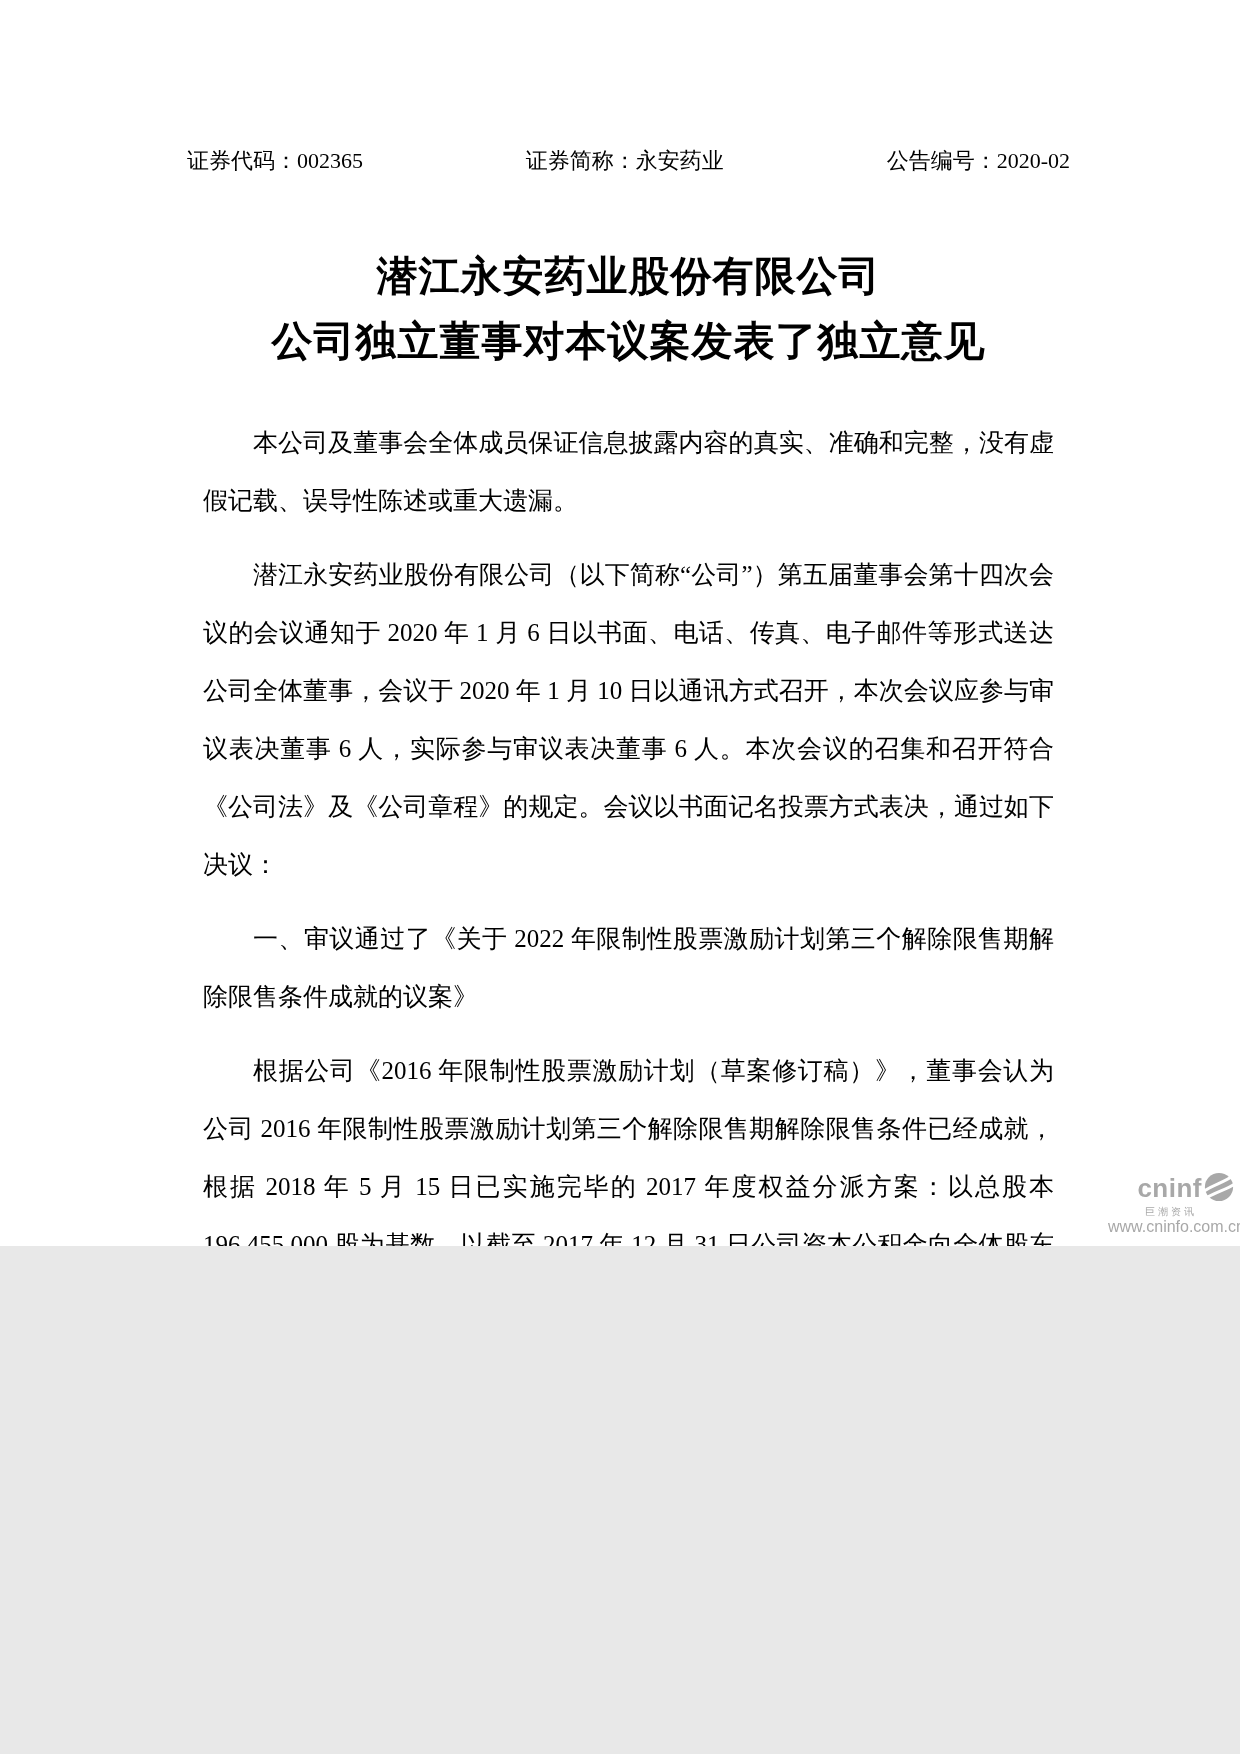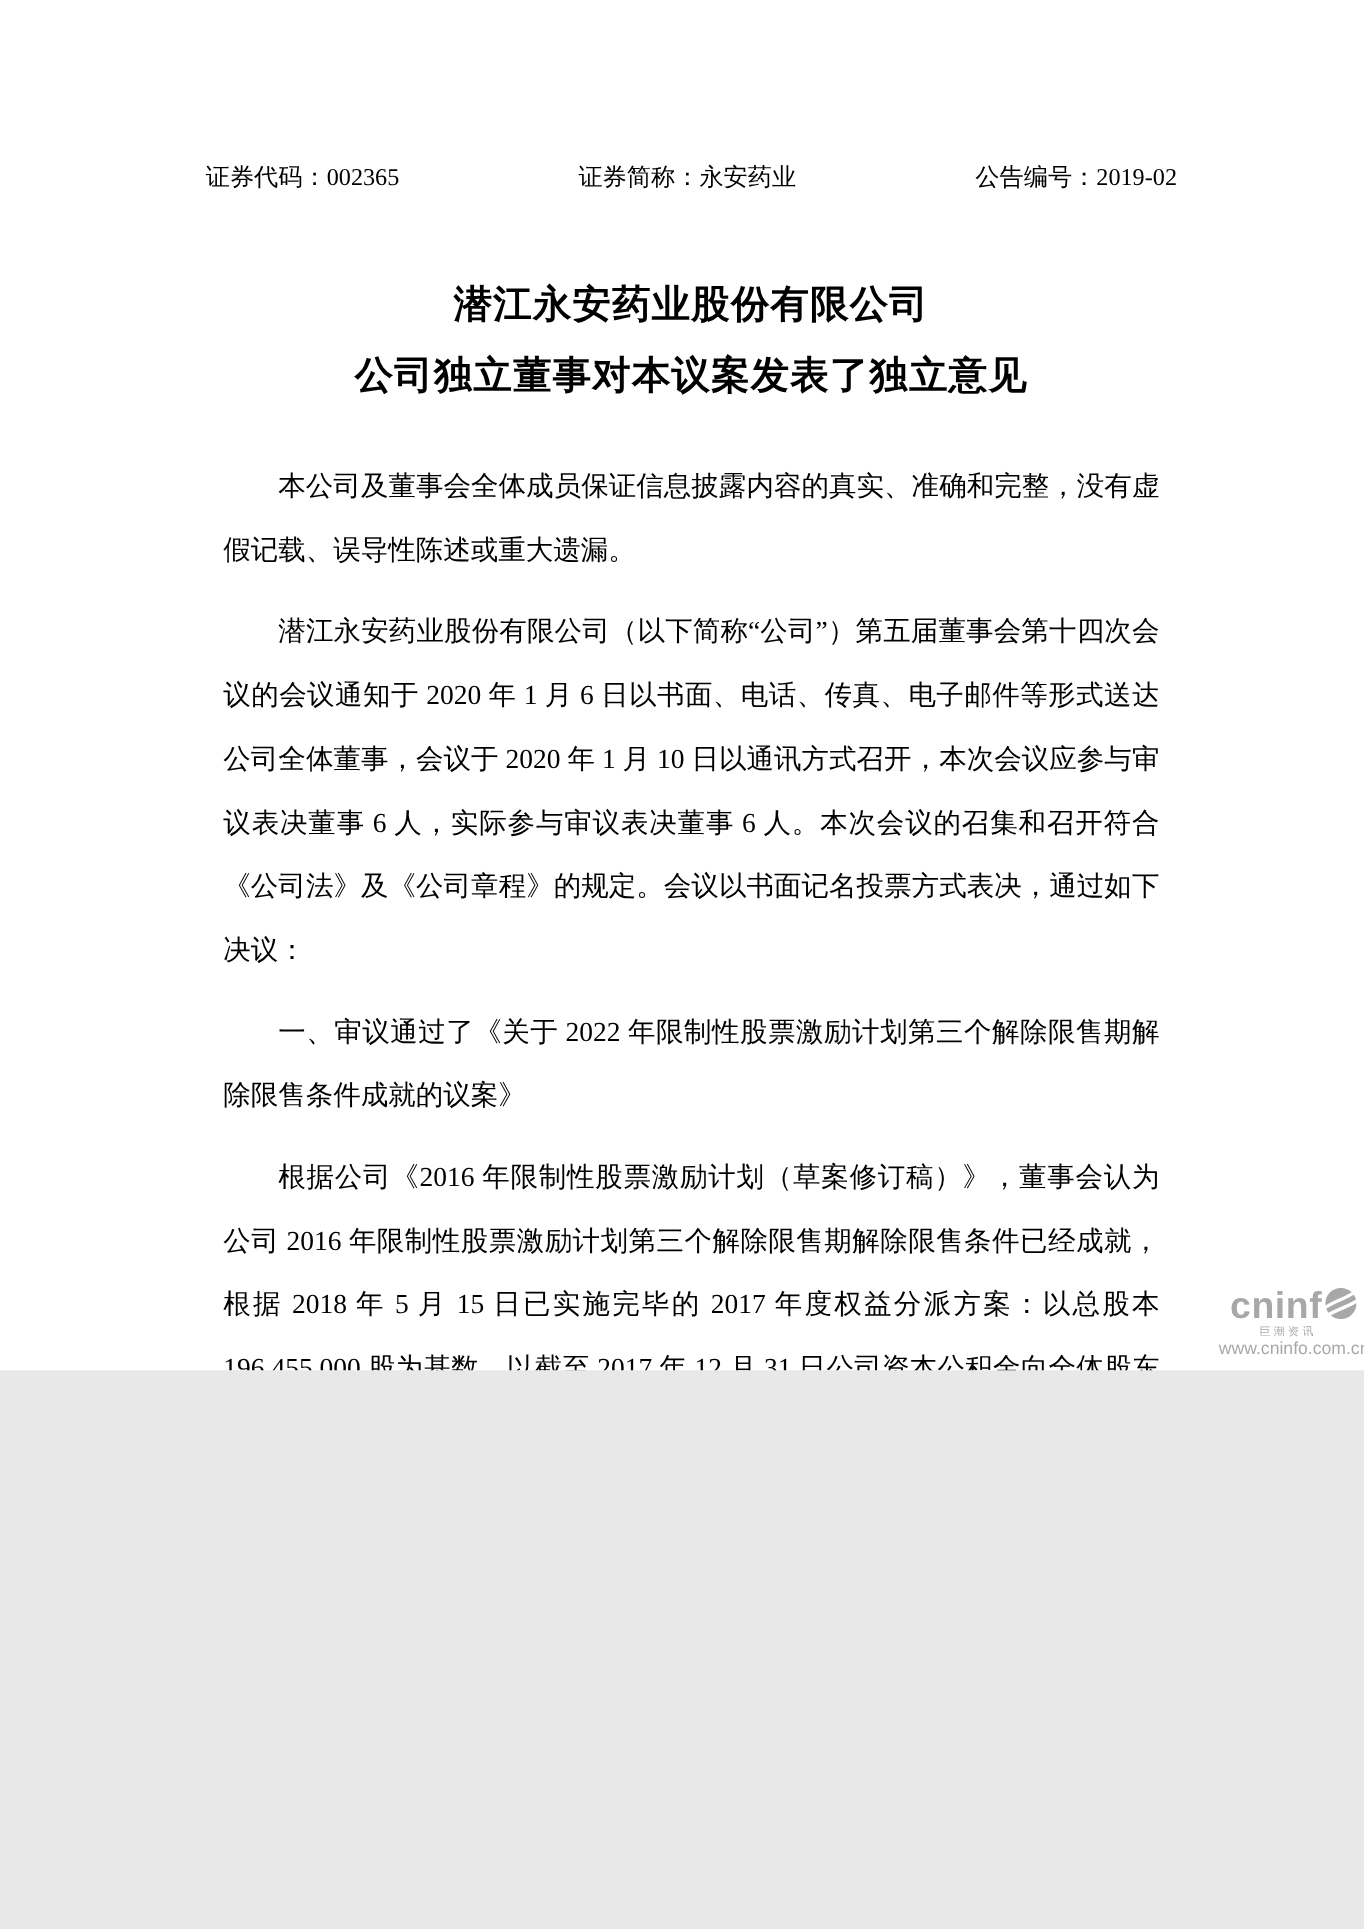--- a/index.html
+++ b/index.html
@@ -26,21 +26,21 @@
     align-items: baseline;
     font-size: 22px;
     line-height: 30px;
     white-space: nowrap;
   }
   .title-block {
     margin-top: 68px;
     text-align: center;
     font-family: "Liberation Sans", "DejaVu Sans", sans-serif;
     font-weight: 700;
-    font-size: 35px;
+    font-size: 41px;
     line-height: 65px;
     letter-spacing: 1px;
   }
   .body-block {
     margin-top: 40px;
     font-size: 25px;
     line-height: 58px;
     text-align: justify;
     text-justify: inter-character;
   }
@@ -61,21 +61,21 @@
     user-select: none;
   }
   .cninfo-logo .brand-row {
     display: flex;
     align-items: center;
     justify-content: flex-end;
     gap: 2px;
   }
   .cninfo-logo .brand-text {
     font-weight: 700;
-    font-size: 34px;
+    font-size: 26px;
     letter-spacing: 0.5px;
   }
   .cninfo-logo .brand-cn {
     font-size: 10px;
     letter-spacing: 3px;
     margin-top: 1px;
   }
   .cninfo-logo .brand-url {
     font-size: 16px;
     margin-top: 2px;
@@ -85,21 +85,21 @@
 </style>
 </head>
 <body>
 
 <div class="page">
   <div class="content">
 
     <div class="doc-header">
       <span>证券代码：002365</span>
       <span>证券简称：永安药业</span>
-      <span>公告编号：2019-02</span>
+      <span>公告编号：2020-02</span>
     </div>
 
     <div class="title-block">
       <div>潜江永安药业股份有限公司</div>
       <div>公司独立董事对本议案发表了独立意见</div>
     </div>
 
     <div class="body-block">
       <p>本公司及董事会全体成员保证信息披露内容的真实、准确和完整，没有虚假记载、误导性陈述或重大遗漏。</p>
       <p>潜江永安药业股份有限公司（以下简称“公司”）第五届董事会第十四次会议的会议通知于 2020 年 1 月 6 日以书面、电话、传真、电子邮件等形式送达公司全体董事，会议于 2020 年 1 月 10 日以通讯方式召开，本次会议应参与审议表决董事 6 人，实际参与审议表决董事 6 人。本次会议的召集和召开符合《公司法》及《公司章程》的规定。会议以书面记名投票方式表决，通过如下决议：</p>

